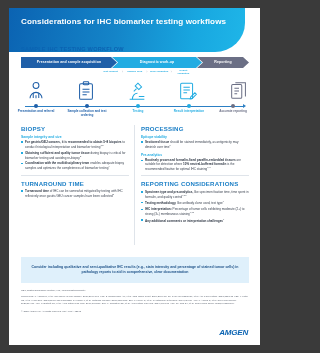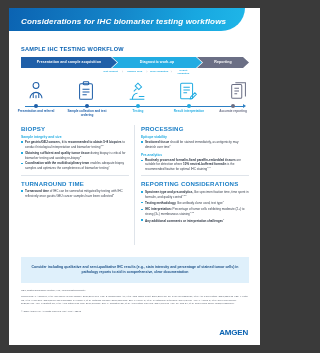--- a/index.html
+++ b/index.html
@@ -10,25 +10,24 @@
     overflow:hidden;
   }
   .page{
     position:absolute;left:9px;top:8px;
     width:251px;height:337px;
     background:#ffffff;
     overflow:hidden;
   }
   
   .hdr{
-    position:relative;height:23px;
+    position:relative;height:44px;
     background:linear-gradient(100deg,#0b63b2 0%,#1484c8 45%,#18a7e0 78%,#1fb6e8 100%);
     border-bottom-right-radius:30px 29px;
     width:236px;
-    font-style:italic;
   }
   .hdr-title{
     position:absolute;left:12px;top:9px;
     color:#ffffff;font-size:8.1px;font-weight:700;letter-spacing:.1px;
     white-space:nowrap;
   }
   
   .sec-label{
     position:absolute;left:12px;top:38px;
     color:#0b63b2;font-size:5.6px;font-weight:700;letter-spacing:.25px;
@@ -101,21 +100,21 @@
     margin:0;padding:0 10px;text-align:center;
     font-size:3.5px;font-weight:700;line-height:1.45;color:#1b4f86;
   }
   
   .foot{position:absolute;left:12px;top:281px;width:228px;}
   .abbr{font-size:2.4px;color:#5c6470;line-height:1.3;margin:0 0 3px 0;}
   .refs{font-size:2.4px;color:#5c6470;line-height:1.42;margin:0 0 5px 0;}
   .copy{font-size:2.4px;color:#5c6470;line-height:1.3;margin:0;}
   
   .logo{position:absolute;right:12px;bottom:8px;
-    color:#0b63b2;font-size:8px;font-weight:700;letter-spacing:-.2px;}
+    color:#0b63b2;font-size:8px;font-weight:700;letter-spacing:-.2px;font-style:italic;}
 </style>
 </head>
 <body>
 
 <div class="page">
 
   <div class="hdr">
     <div class="hdr-title">Considerations for IHC biomarker testing workflows</div>
   </div>
 

